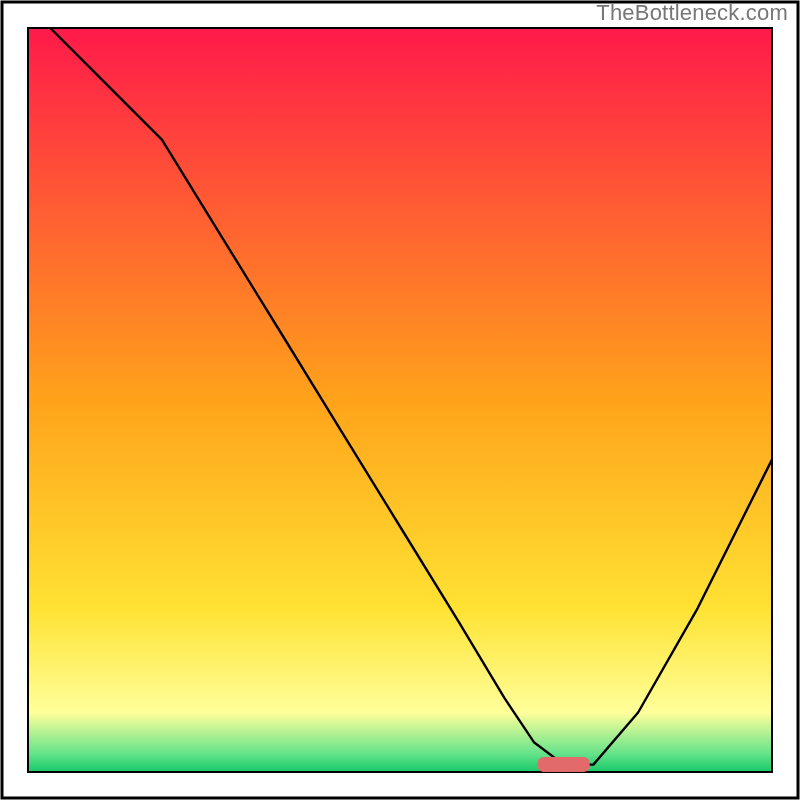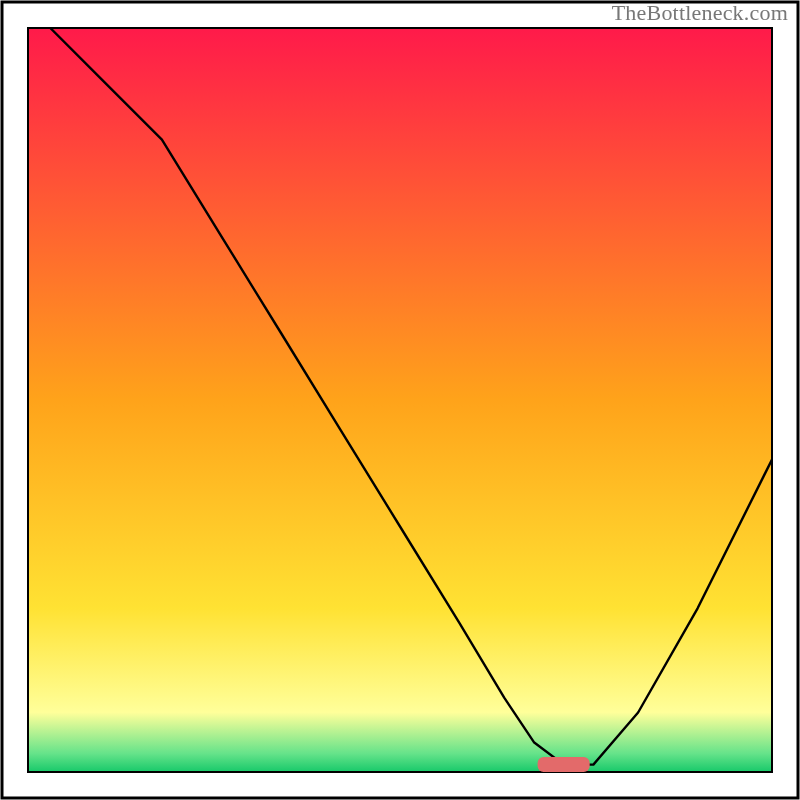--- a/index.html
+++ b/index.html
@@ -7,21 +7,20 @@
     padding: 0;
     width: 800px;
     height: 800px;
     background: #ffffff;
     font-family: Arial, Helvetica, sans-serif;
   }
   .wrap {
     position: relative;
     width: 800px;
     height: 640px;
-    font-family: Liberation Serif, serif;
   }
   .watermark {
     position: absolute;
     top: 0px;
     right: 12px;
     font-size: 22px;
     color: #777777;
     font-weight: 500;
     letter-spacing: 0.2px;
   }

